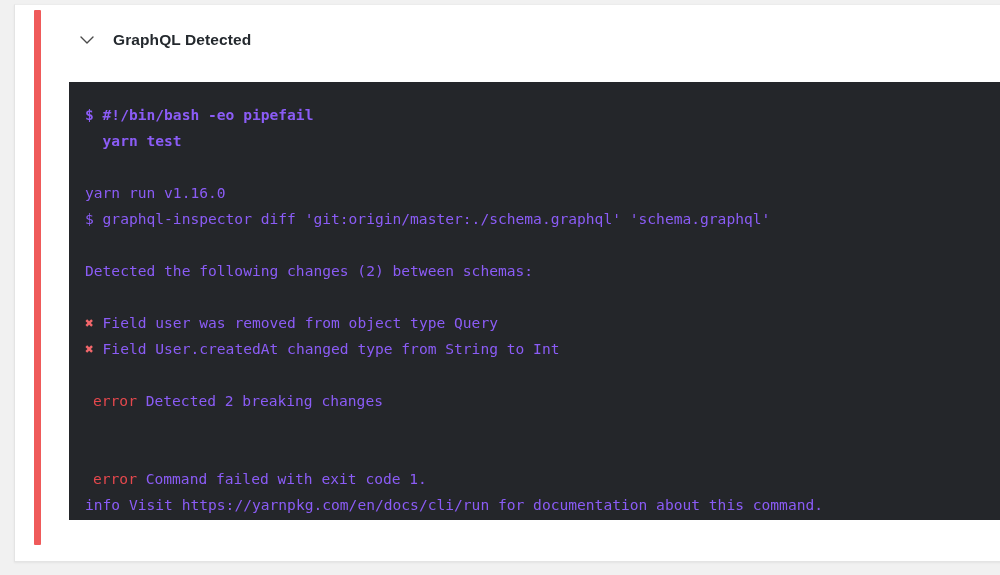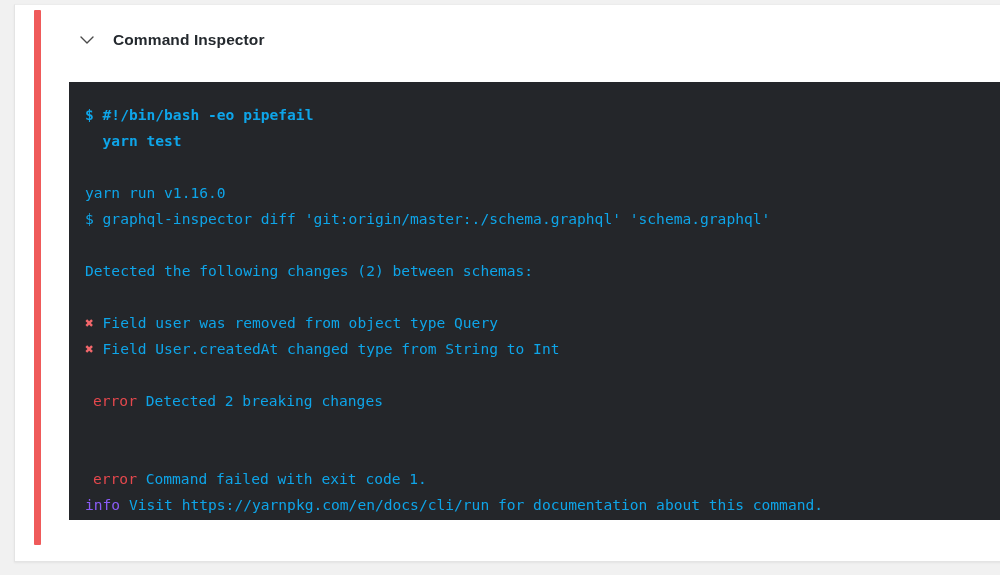--- a/index.html
+++ b/index.html
@@ -96,41 +96,41 @@
     white-space: pre;
   }
   .tline {
     white-space: pre;
     min-height: 26px;
   }
   .tline.blank { height: 26px; }
   .tline.bold { font-weight: bold; }
 
   .seg { white-space: pre; }
-  .seg-default { color: #0ea5e9; }
+  .seg-default { color: #8b5cf6; }
   .seg-error   { color: #e5484d; margin-left: 8px; }
   .seg-info    { color: #8b5cf6; margin-top: 28px; }
   .seg-cross   { color: #f2676b; font-weight: bold; }
 </style>
 </head>
 <body>
 
 <div id="page">
 
   <div id="job-card">
 
     <div id="status-rail"></div>
 
     <div id="job-header">
       <span id="chevron-wrap">
         <svg width="22" height="22" viewBox="0 0 22 22" aria-hidden="true">
           <path d="M5 8 L11 14 L17 8" fill="none" stroke="#4a4a4a" stroke-width="1.4" stroke-linecap="round" stroke-linejoin="round"></path>
         </svg>
       </span>
-      <span id="job-title">Command Inspector</span>
+      <span id="job-title">GraphQL Detected</span>
     </div>
 
     <div id="terminal">
       <div id="terminal-lines"><div class="tline bold"><span class="seg seg-default">$ #!/bin/bash -eo pipefail</span></div><div class="tline bold"><span class="seg seg-default">  yarn test</span></div><div class="tline blank">&nbsp;</div><div class="tline"><span class="seg seg-default">yarn run v1.16.0</span></div><div class="tline"><span class="seg seg-default">$ graphql-inspector diff 'git:origin/master:./schema.graphql' 'schema.graphql'</span></div><div class="tline blank">&nbsp;</div><div class="tline"><span class="seg seg-default">Detected the following changes (2) between schemas:</span></div><div class="tline blank">&nbsp;</div><div class="tline"><span class="seg seg-cross">✖</span><span class="seg seg-default"> Field user was removed from object type Query</span></div><div class="tline"><span class="seg seg-cross">✖</span><span class="seg seg-default"> Field User.createdAt changed type from String to Int</span></div><div class="tline blank">&nbsp;</div><div class="tline"><span class="seg seg-error">error</span><span class="seg seg-default"> Detected 2 breaking changes</span></div><div class="tline blank">&nbsp;</div><div class="tline blank">&nbsp;</div><div class="tline"><span class="seg seg-error">error</span><span class="seg seg-default"> Command failed with exit code 1.</span></div><div class="tline"><span class="seg seg-info">info</span><span class="seg seg-default"> Visit https://yarnpkg.com/en/docs/cli/run for documentation about this command.</span></div><div class="tline"></div></div>
     </div>
 
   </div>
 
 </div>
 

